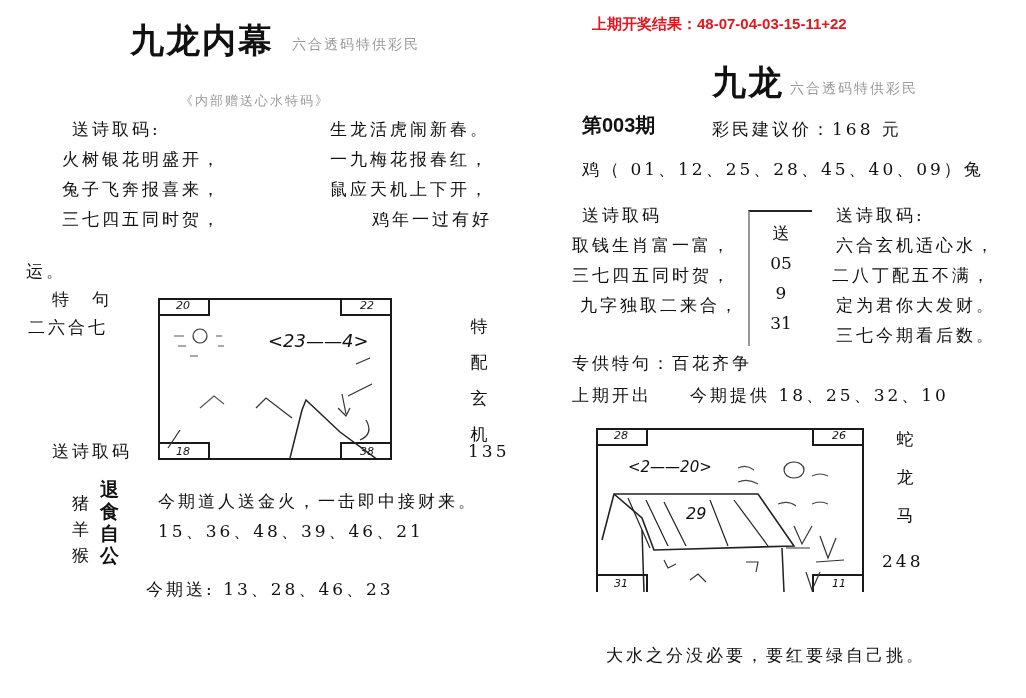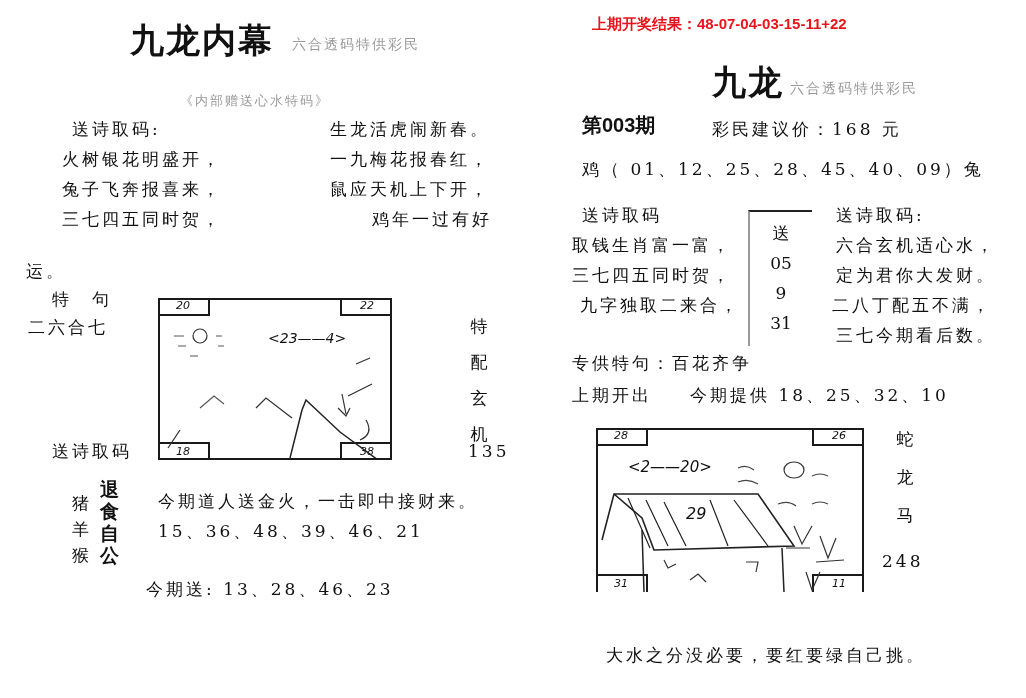--- a/index.html
+++ b/index.html
@@ -42,21 +42,21 @@
 </div>
 
 <div class="abs poem" style="left:52px;top:284px;">特　句</div>
 <div class="abs poem" style="left:28px;top:312px;">二六合七</div>
 
 <div class="box" style="left:158px;top:298px;width:230px;height:158px;">
   <div class="corner" style="left:-2px;top:-2px;border-top:none;border-left:none;">20</div>
   <div class="corner" style="right:-2px;top:-2px;border-top:none;border-right:none;">22</div>
   <div class="corner" style="left:-2px;bottom:-2px;border-bottom:none;border-left:none;">18</div>
   <div class="corner" style="right:-2px;bottom:-2px;border-bottom:none;border-right:none;">38</div>
-  <div class="abs" style="left:108px;top:30px;font-size:14px;font-style:italic;font-family:'DejaVu Sans',sans-serif;">&lt;23——4&gt;</div>
+  <div class="abs" style="left:108px;top:30px;font-size:18px;font-style:italic;font-family:'DejaVu Sans',sans-serif;">&lt;23——4&gt;</div>
   <svg class="sketch" width="230" height="158">
     <circle cx="40" cy="36" r="7" fill="none" stroke="#333" stroke-width="1.2"></circle>
     <path d="M14 36h10 M18 46h8 M56 36h6 M58 46h6 M30 56h8" stroke="#555" stroke-width="1"></path>
     <path d="M40 108 L54 96 L64 104" fill="none" stroke="#555" stroke-width="1.2"></path>
     <path d="M96 108 L106 98 L132 118" fill="none" stroke="#333" stroke-width="1.3"></path>
     <path d="M130 158 L142 110 L146 100 L180 132 L218 160" fill="none" stroke="#222" stroke-width="1.5"></path>
     <path d="M8 148 L20 130" stroke="#333" stroke-width="1.3"></path>
     <path d="M196 64 L210 58 M188 96 L212 84" stroke="#333" stroke-width="1.3"></path>
     <path d="M182 94 L186 114 M178 108 L186 116 L190 108" fill="none" stroke="#333" stroke-width="1.2"></path>
     <path d="M206 120 Q214 134 200 140" fill="none" stroke="#333" stroke-width="1.3"></path>
@@ -105,22 +105,22 @@
 <div class="songbox" style="left:748px;top:210px;width:62px;height:128px;padding-top:6px;">
   <div>送</div>
   <div>05</div>
   <div>9</div>
   <div>31</div>
 </div>
 
 <div class="abs poem" style="left:836px;top:200px;">
   <div>送诗取码:</div>
   <div>六合玄机适心水，</div>
+  <div style="margin-left:-4px;">二八丁配五不满，</div>
   <div>定为君你大发财。</div>
-  <div style="margin-left:-4px;">二八丁配五不满，</div>
   <div>三七今期看后数。</div>
 </div>
 
 <div class="abs poem" style="left:572px;top:348px;">专供特句：百花齐争</div>
 <div class="abs poem" style="left:572px;top:380px;">上期开出</div>
 <div class="abs poem" style="left:690px;top:380px;">今期提供 18、25、32、10</div>
 
 <div class="box" style="left:596px;top:428px;width:264px;height:162px;border-bottom:none;">
   <div class="corner" style="left:-2px;top:-2px;border-top:none;border-left:none;">28</div>
   <div class="corner" style="right:-2px;top:-2px;border-top:none;border-right:none;">26</div>

